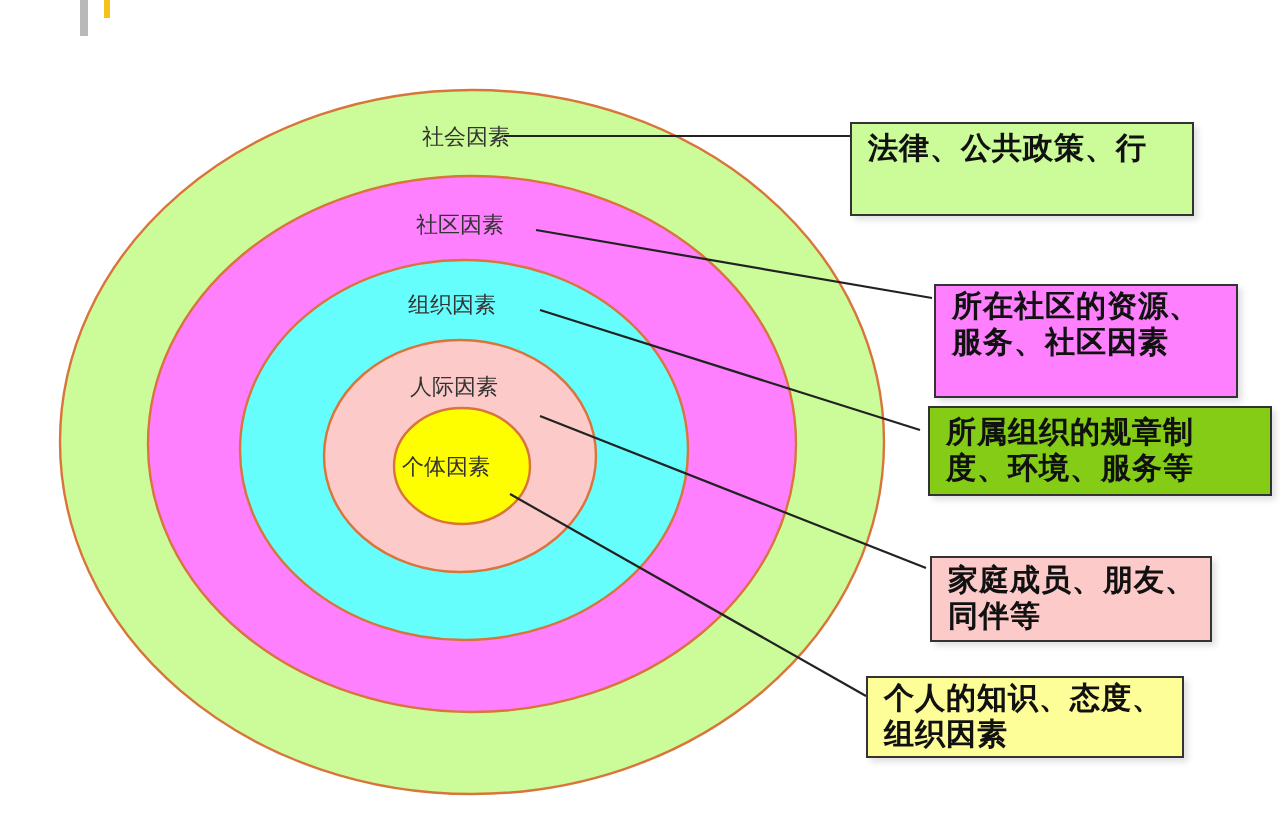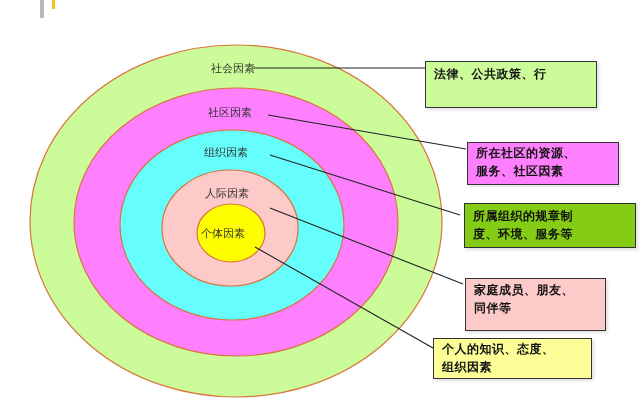--- a/index.html
+++ b/index.html
@@ -28,23 +28,23 @@
     .ring-label {
       font-family: "DejaVu Sans", sans-serif;
       font-size: 11px;
       fill: #333333;
     }
     .box {
       position: absolute;
       box-sizing: border-box;
       border: 1px solid #333333;
       padding: 4px 6px 3px 8px;
-      font-family: Liberation Mono, monospace;
+      font-family: Liberation Serif, serif;
       font-weight: bold;
-      font-size: 12px;
+      font-size: 15px;
       line-height: 18px;
       color: #111111;
       letter-spacing: 0.5px;
       box-shadow: 2px 2px 3px rgba(0,0,0,0.12);
     }
   </style>
 </head>
 <body>
 
 <div class="mark mark-gray"></div>
@@ -68,31 +68,31 @@
   <line x1="268" y1="115" x2="466" y2="149" stroke="#222222" stroke-width="1.1"></line>
   <line x1="270" y1="155" x2="460" y2="215" stroke="#222222" stroke-width="1.1"></line>
   <line x1="270" y1="208" x2="463" y2="284" stroke="#222222" stroke-width="1.1"></line>
   <line x1="255" y1="247" x2="433" y2="348" stroke="#222222" stroke-width="1.1"></line>
 </svg>
 
 <div class="box" style="left:425px; top:61px; width:172px; height:47px; background:#ccfc99;">
   <div>法律、公共政策、行</div>
 </div>
 
-<div class="box" style="left:467px; top:142px; width:152px; height:43px; background:#fe80fe; padding-top:2px;">
+<div class="box" style="left:467px; top:142px; width:152px; height:57px; background:#fe80fe; padding-top:2px;">
   <div>所在社区的资源、</div>
   <div>服务、社区因素</div>
 </div>
 
 <div class="box" style="left:464px; top:203px; width:172px; height:45px; background:#84cc16;">
   <div>所属组织的规章制</div>
   <div>度、环境、服务等</div>
 </div>
 
-<div class="box" style="left:465px; top:278px; width:141px; height:53px; background:#fccbc9; padding-top:3px;">
+<div class="box" style="left:465px; top:278px; width:141px; height:43px; background:#fccbc9; padding-top:3px;">
   <div>家庭成员、朋友、</div>
   <div>同伴等</div>
 </div>
 
 <div class="box" style="left:433px; top:338px; width:159px; height:41px; background:#fefe99; padding-top:2px;">
   <div>个人的知识、态度、</div>
   <div>组织因素</div>
 </div>
 
 </body></html>

